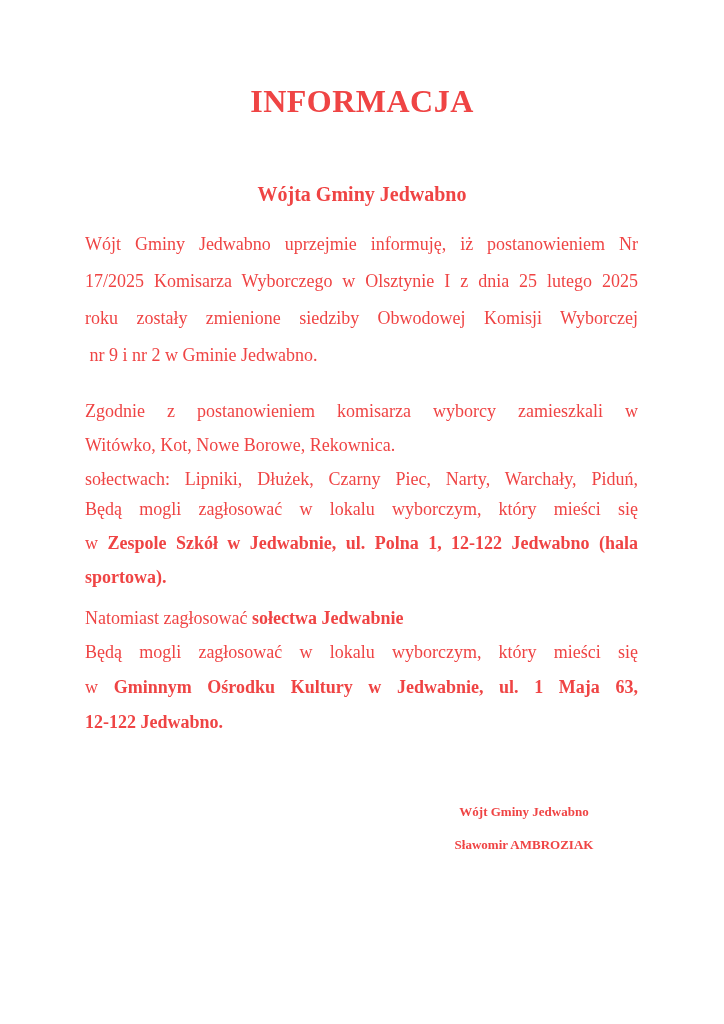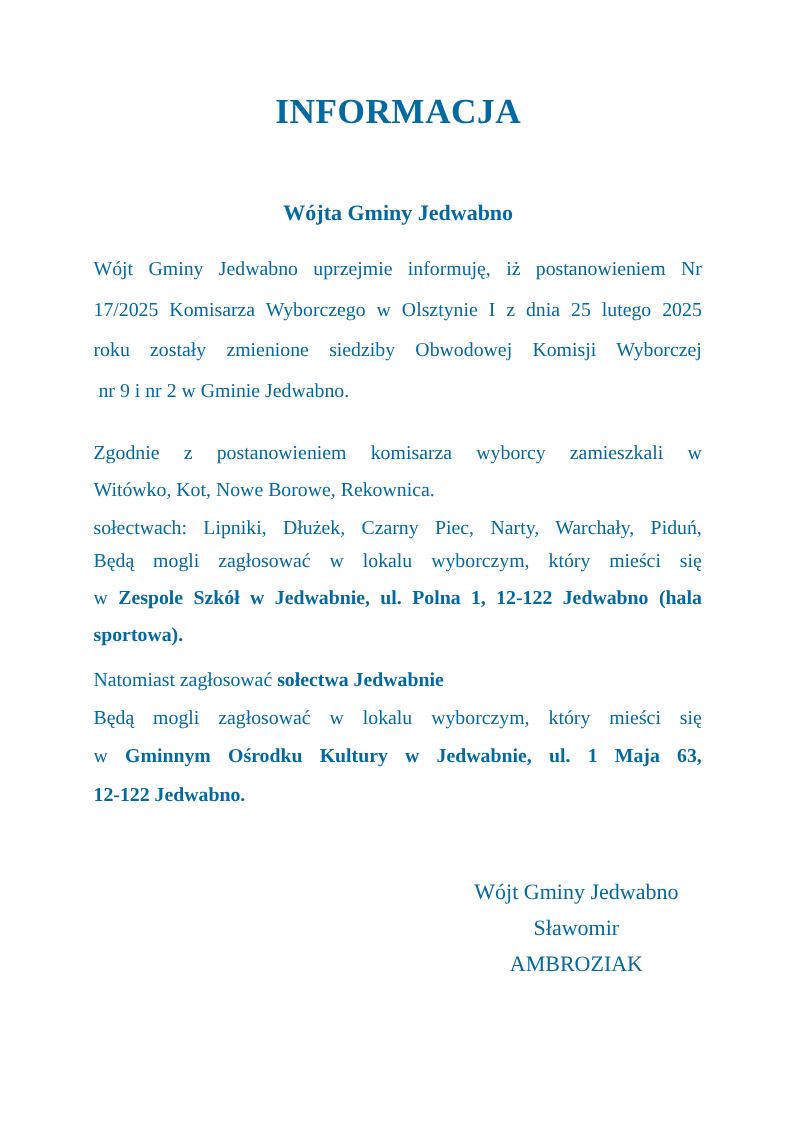--- a/index.html
+++ b/index.html
@@ -5,21 +5,21 @@
   html, body {
     margin: 0;
     padding: 0;
     background: #ffffff;
   }
   .page {
     position: relative;
     width: 724px;
     height: 1024px;
     background: #ffffff;
-    color: #0369a1;
+    color: #ef4444;
     font-family: "Liberation Serif", "DejaVu Serif", serif;
     overflow: hidden;
   }
   .doc-title {
     position: absolute;
     top: 81px;
     left: 0;
     right: 0;
     text-align: center;
     font-size: 32px;
@@ -58,22 +58,22 @@
   .para3 { top: 492px; line-height: 34px; }
   .para4 { top: 601px; line-height: 34px; }
   .para5 { top: 635px; line-height: 35px; }
   b { font-weight: bold; }
   .signature {
     position: absolute;
     top: 795px;
     left: 424px;
     width: 200px;
     text-align: center;
-    font-size: 20px;
-    font-weight: normal;
+    font-size: 13px;
+    font-weight: bold;
     line-height: 33px;
   }
 </style>
 </head>
 <body>
 
 <div class="page">
 
   <div class="doc-title">INFORMACJA</div>
 

